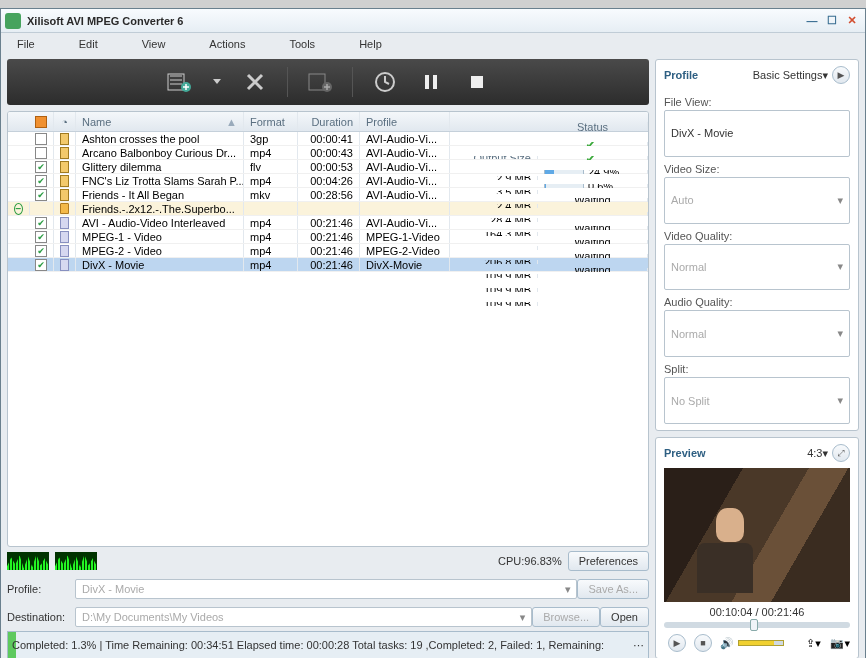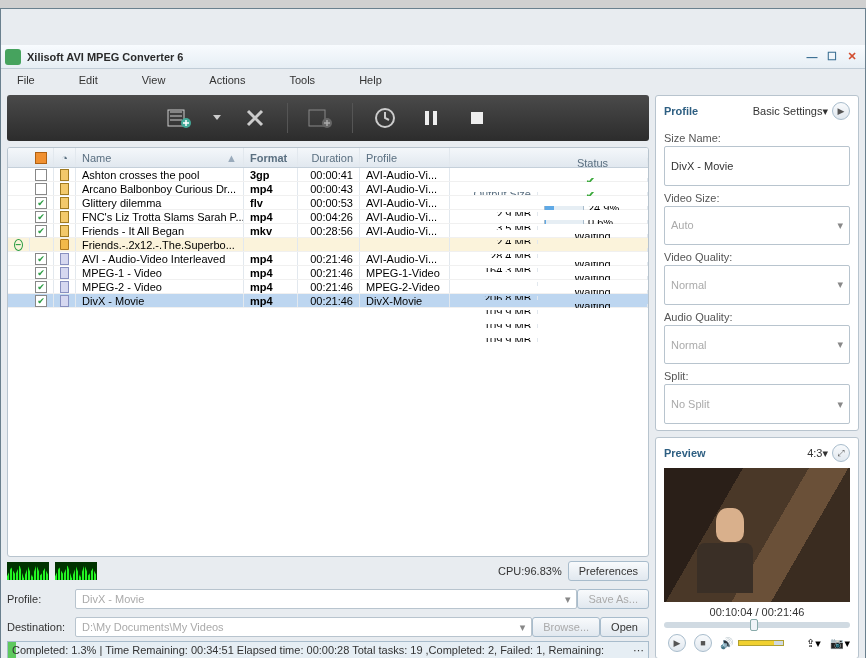--- a/index.html
+++ b/index.html
@@ -1,37 +1,37 @@
 <!DOCTYPE html>
 <html><head>
 <meta charset="utf-8">
 <style>
 * { margin: 0; padding: 0; box-sizing: border-box; font-family: Tahoma, Arial, sans-serif; font-size: 11px; }
 body { background: #d0d0d0; display: flex; justify-content: center; padding: 8px; }
 .window { width: 866px; height: 658px; background: #e8ecf0; border: 1px solid #6a808e; display: flex; flex-direction: column; }
-.titlebar { height: 24px; background: linear-gradient(#f8fbfe,#e6eef4); display: flex; align-items: center; padding: 0 4px; border-bottom: 1px solid #c0ccd6; margin-top: 36px; }
+.titlebar { height: 24px; background: linear-gradient(#f8fbfe,#e6eef4); display: flex; align-items: center; padding: 0 4px; border-bottom: 1px solid #c0ccd6; }
 .titlebar .app-icon { width: 16px; height: 16px; background: #46a35e; border-radius: 3px; margin-right: 6px; }
 .titlebar .title { font-weight: bold; color: #2a2a2a; flex: 1; }
 .titlebar .winbtn { width: 18px; height: 16px; margin-left: 2px; display: flex; align-items: center; justify-content: center; font-weight: bold; color: #3a6f92; cursor: pointer; }
 .titlebar .winbtn.close { color: #d24f30; }
 .menubar { height: 22px; display: flex; align-items: center; padding: 0 16px; gap: 44px; color: #333; }
 .menubar span { cursor: pointer; }
 .content { flex: 1; display: flex; padding: 4px 6px 6px 6px; gap: 6px; }
 .left { flex: 1; display: flex; flex-direction: column; min-width: 0; }
 .toolbar { height: 46px; background: linear-gradient(#4a4a4a,#2c2c2c); border-radius: 3px; display: flex; align-items: center; justify-content: center; gap: 18px; margin-bottom: 6px; }
 .tb-btn { width: 28px; height: 28px; display: flex; align-items: center; justify-content: center; color: #ccc; cursor: pointer; }
 .tb-sep { width: 1px; height: 30px; background: #555; }
 .grid { flex: 1; background: #fff; border: 1px solid #b8c4ce; border-radius: 3px; display: flex; flex-direction: column; overflow: hidden; }
 .grid-head { display: flex; background: linear-gradient(#f4f7fa,#e1e8ef); border-bottom: 1px solid #c5d0da; height: 20px; color: #5a6f80; }
 .grid-head > div, .grid-row > div { padding: 2px 6px; border-right: 1px solid #e2e8ee; display: flex; align-items: center; overflow: hidden; white-space: nowrap; text-overflow: ellipsis; }
 .col-cb { width: 46px; justify-content: flex-end; }
 .col-cb2 { width: 22px; justify-content: center; }
 .col-ico { width: 22px; justify-content: center; padding: 2px 0; }
 .col-name { flex: 1; }
-.col-fmt { width: 54px; font-weight: bold; }
+.col-fmt { width: 54px; }
 .col-dur { width: 62px; text-align: right; justify-content: flex-end; }
 .col-prof { width: 90px; }
 .col-out { width: 88px; text-align: right; justify-content: flex-end; margin-top: 44px; }
 .col-stat { width: 110px; justify-content: center; position: relative; margin-top: 10px; }
 .grid-body { flex: 1; overflow: auto; }
 .grid-row { display: flex; height: 14px; border-bottom: 1px solid #f0f0f0; }
 .grid-row.folder { background: #fbf3db; }
 .grid-row.selected { background: #bdd6f0; }
 .grid-row.sub .col-cb { padding-left: 22px; }
 .cb { width: 12px; height: 12px; border: 1px solid #888; background: #fff; display: flex; align-items: center; justify-content: center; font-size: 9px; color: #2a9c42; cursor: pointer; }
@@ -47,21 +47,21 @@
 .cpu-row { display: flex; align-items: center; gap: 6px; padding: 4px 0; }
 .wave { width: 42px; height: 18px; background: #003300; position: relative; overflow: hidden; }
 .wave::before { content: ""; position: absolute; inset: 0; background: repeating-linear-gradient(90deg,#23f523 0 2px,transparent 2px 3px); clip-path: polygon(0 80%,10% 30%,20% 70%,30% 20%,40% 90%,50% 25%,60% 85%,70% 15%,80% 75%,90% 35%,100% 80%,100% 100%,0 100%); }
 .cpu-txt { margin-left: auto; color: #333; }
 .btn { background: linear-gradient(#f8fafc,#e1e8ef); border: 1px solid #a8bccc; border-radius: 3px; padding: 3px 10px; cursor: pointer; color: #333; }
 .btn.dis { color: #aaa; }
 .form-row { display: flex; align-items: center; margin: 4px 0; }
 .form-row label { width: 68px; color: #333; }
 .combo { flex: 1; height: 20px; background: #fff; border: 1px solid #b8c4ce; border-radius: 2px; display: flex; align-items: center; padding: 0 6px; color: #aaa; position: relative; }
 .combo .arrow { margin-left: auto; color: #888; }
-.statusbar { height: 18px; background: linear-gradient(90deg,#5ec95e 0 1.3%,#e6eef4 1.3%); border: 1px solid #a8bccc; display: flex; align-items: center; padding: 0 4px; font-size: 10px; color: #333; overflow: hidden; white-space: nowrap; }
+.statusbar { height: 28px; background: linear-gradient(90deg,#5ec95e 0 1.3%,#e6eef4 1.3%); border: 1px solid #a8bccc; display: flex; align-items: center; padding: 0 4px; font-size: 10px; color: #333; overflow: hidden; white-space: nowrap; }
 .right { width: 204px; display: flex; flex-direction: column; gap: 6px; }
 .panel { background: #fff; border: 1px solid #b8c4ce; border-radius: 3px; padding: 6px 8px; display: flex; flex-direction: column; }
 .panel-head { display: flex; align-items: center; margin-bottom: 6px; }
 .panel-head .ttl { font-weight: bold; color: #2e5f82; }
 .panel-head .sel { margin-left: auto; color: #333; cursor: pointer; }
 .round-btn { width: 18px; height: 18px; border-radius: 50%; background: linear-gradient(#f8fafc,#e1e8ef); border: 1px solid #a8bccc; display: flex; align-items: center; justify-content: center; margin-left: 4px; cursor: pointer; color: #555; font-size: 9px; }
 .field-lbl { color: #555; margin: 6px 0 2px; }
 .grid-head .col-cb .cb { background: #f09030; border-color: #b06010; }
 .prev-img { width: 100%; height: 134px; background: linear-gradient(120deg,#2a1f18 0 30%,#4a3828 30% 55%,#6a5038 55% 70%,#3a2c20 70%); position: relative; }
 .prev-img::before { content: ""; position: absolute; left: 28%; top: 30%; width: 28px; height: 34px; background: #d9b08c; border-radius: 40% 40% 30% 30%; }
@@ -351,21 +351,21 @@
       </div>
     </div>
 
     <div class="right">
       <div class="panel profile-panel">
         <div class="panel-head">
           <span class="ttl">Profile</span>
           <span class="sel">Basic Settings▾</span>
           <div class="round-btn">▶</div>
         </div>
-        <div class="field-lbl">Size Name:</div>
+        <div class="field-lbl">File View:</div>
         <div class="combo" style="color:#333">
             <span>DivX - Movie</span>
           </div>
         <div class="field-lbl">Video Size:</div>
         <div class="combo">
             <span>Auto</span>
             <span class="arrow">▾</span>
           </div>
         <div class="field-lbl">Video Quality:</div>
         <div class="combo">

